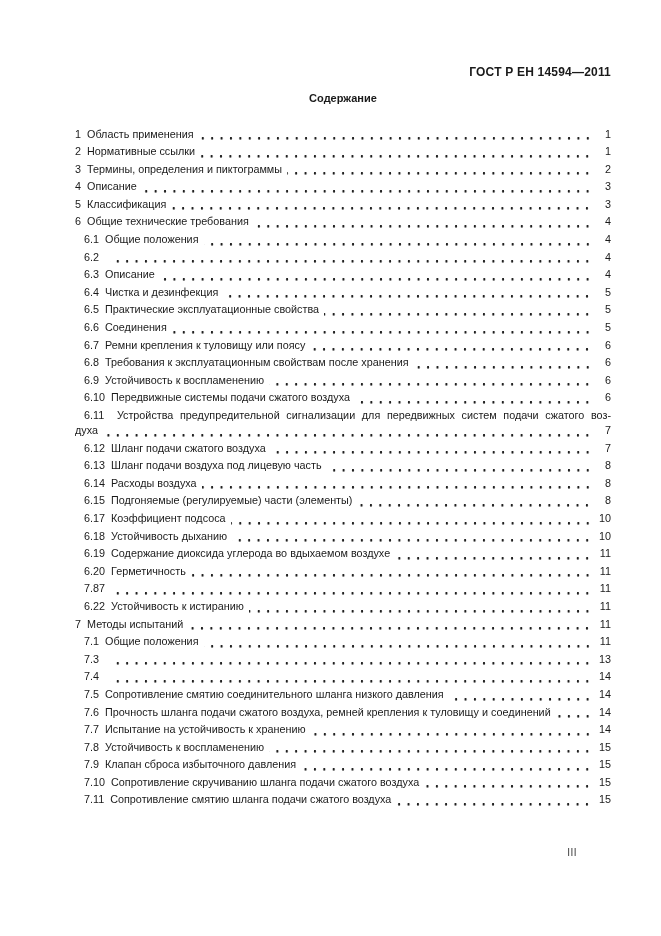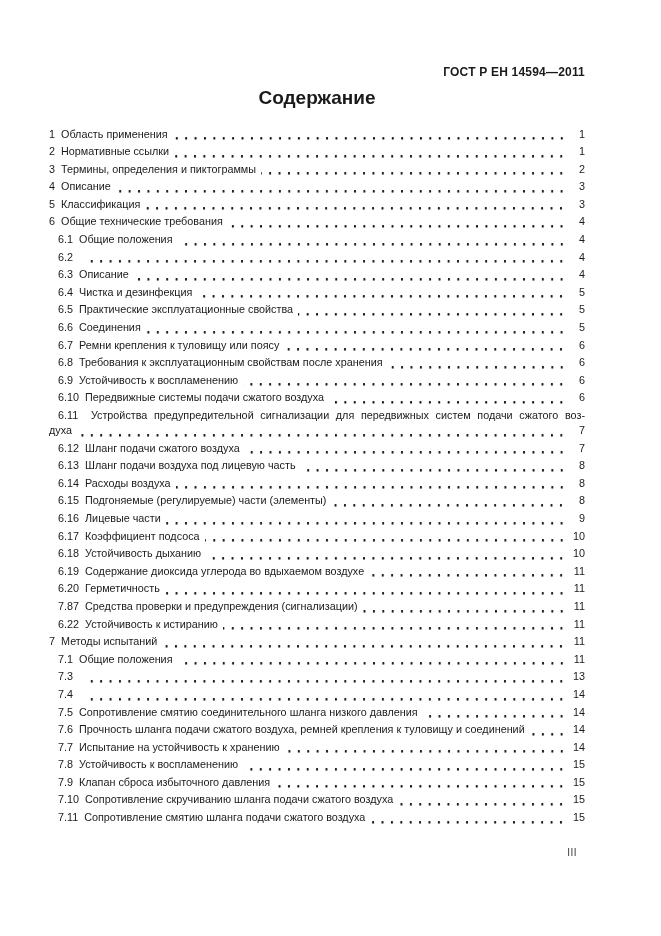--- a/index.html
+++ b/index.html
@@ -7,33 +7,33 @@
     position: relative;
     width: 661px;
     height: 936px;
     background: #ffffff;
     box-sizing: border-box;
     padding-top: 66px;
     font-family: "Liberation Sans", sans-serif;
     color: #1a1a1a;
     overflow: hidden;
   }
-  .content { width: 536px; margin-left: 49px; }
+  .content { width: 536px; margin-left: 75px; }
   .doc-header {
     text-align: right;
     font-weight: bold;
     font-size: 12px;
     line-height: 12px;
     letter-spacing: 0.2px;
   }
   .doc-title {
     margin: 12px 0 0 0;
     text-align: center;
     font-weight: bold;
-    font-size: 19px;
+    font-size: 11px;
     line-height: 16px;
   }
   .toc { margin-top: 19.5px; font-size: 10.8px; }
   .entry { }
   .row {
     display: flex;
     align-items: baseline;
     height: 17.6px;
     line-height: 17.6px;
     white-space: nowrap;
@@ -242,28 +242,20 @@
         <div class="entry indent">
           <div class="row">
             <span class="num">6.15</span>
             <span class="lbl">Подгоняемые (регулируемые) части (элементы)</span>
             <span class="leader"></span>
             <span class="pg">8</span>
           </div>
         </div>
         <div class="entry indent">
           <div class="row">
-            <span class="num">6.16</span>
-            <span class="lbl">Лицевые части</span>
-            <span class="leader"></span>
-            <span class="pg">9</span>
-          </div>
-        </div>
-        <div class="entry indent">
-          <div class="row">
             <span class="num">6.17</span>
             <span class="lbl">Коэффициент подсоса</span>
             <span class="leader"></span>
             <span class="pg">10</span>
           </div>
         </div>
         <div class="entry indent">
           <div class="row">
             <span class="num">6.18</span>
             <span class="lbl">Устойчивость дыханию</span>
@@ -283,21 +275,20 @@
           <div class="row">
             <span class="num">6.20</span>
             <span class="lbl">Герметичность</span>
             <span class="leader"></span>
             <span class="pg">11</span>
           </div>
         </div>
         <div class="entry indent">
           <div class="row">
             <span class="num">7.87</span>
-            <span class="lbl">Средства проверки и предупреждения (сигнализации)</span>
             <span class="leader"></span>
             <span class="pg">11</span>
           </div>
         </div>
         <div class="entry indent">
           <div class="row">
             <span class="num">6.22</span>
             <span class="lbl">Устойчивость к истиранию</span>
             <span class="leader"></span>
             <span class="pg">11</span>

